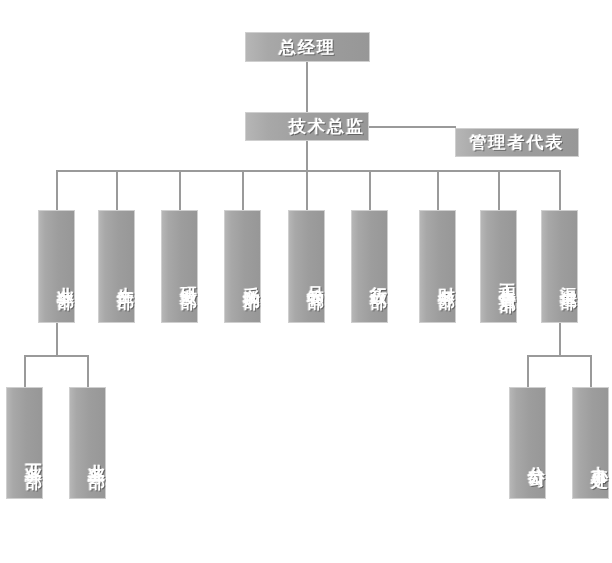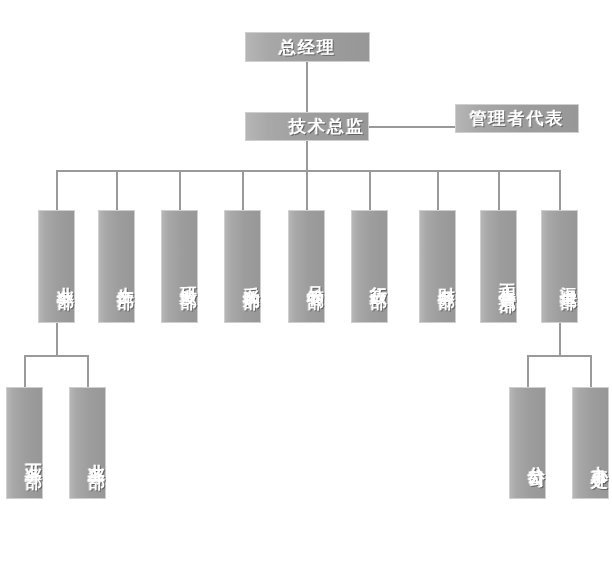--- a/index.html
+++ b/index.html
@@ -59,21 +59,21 @@
   </div>
 
   <div class="ln v" style="left:306px;top:62px;height:50px;"></div>
 
   <div class="box horiz" style="left:245px;top:112px;width:124px;height:29px;padding-left:40px;">
     <span>技术总监</span>
   </div>
 
   <div class="ln h" style="left:369px;top:126px;width:87px;"></div>
 
-  <div class="box horiz" style="left:455px;top:104px;width:124px;height:29px;">
+  <div class="box horiz" style="left:455px;top:128px;width:124px;height:29px;">
     <span>管理者代表</span>
   </div>
 
   <div class="ln v" style="left:306px;top:141px;height:30px;"></div>
 
   <div class="ln h" style="left:56px;top:170px;width:504px;"></div>
 
   <div class="ln v" style="left:56px;top:170px;height:41px;"></div>
   <div class="ln v" style="left:116px;top:170px;height:41px;"></div>
   <div class="ln v" style="left:179px;top:170px;height:41px;"></div>

